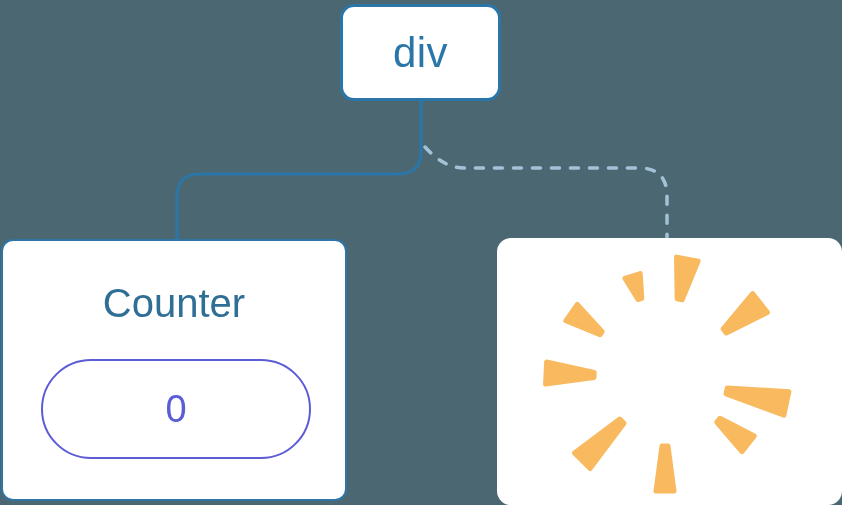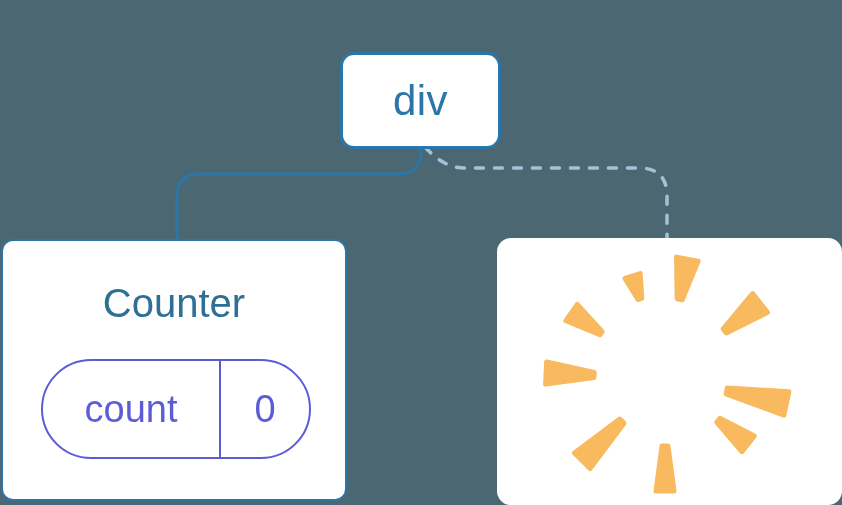--- a/index.html
+++ b/index.html
@@ -43,21 +43,20 @@
     width: 161px; height: 97px;
     border: 3px solid var(--blue, #2B76A8);
     border-radius: 14px;
     display: flex;
     align-items: center;
     justify-content: center;
     font-size: 42px;
     font-weight: 500;
     letter-spacing: 0.5px;
     color: var(--blue, #2B76A8);
-    margin-top: 48px;
   }
 
   .card-counter {
     left: 1px; top: 239px;
     width: 346px; height: 262px;
     border: 2.5px solid var(--card_border, #2E74A4);
     border-radius: 12px;
   }
   .counter-title {
     margin-top: 40px;
@@ -118,21 +117,20 @@
     <path class="connector-dashed" d="M 425 147 Q 444 168 464 168 L 639 168 Q 667 168 667 196 L 667 239"></path>
   </svg>
 
   <div class="card node-root">
     <span>div</span>
   </div>
 
   <div class="card card-counter">
     <div class="counter-title">Counter</div>
     <div class="state-pill">
-      <div class="pill-left">count</div>
       <div class="pill-right">0</div>
     </div>
   </div>
 
   <div class="card card-removed">
     <svg class="poof" viewBox="0 0 345 267" xmlns="http://www.w3.org/2000/svg">
       <polygon points="144.8,60.3 143.2,35.6 128.0,40.4 141.0,61.5"></polygon>
       <polygon points="185.2,61.9 201.1,23.1 179.5,19.1 180.2,60.9"></polygon>
       <polygon points="229.3,94.9 270.4,74.4 255.6,55.6 226.2,90.9"></polygon>
       <polygon points="105.2,93.6 80.3,66.4 68.9,82.8 103.0,96.8"></polygon>

